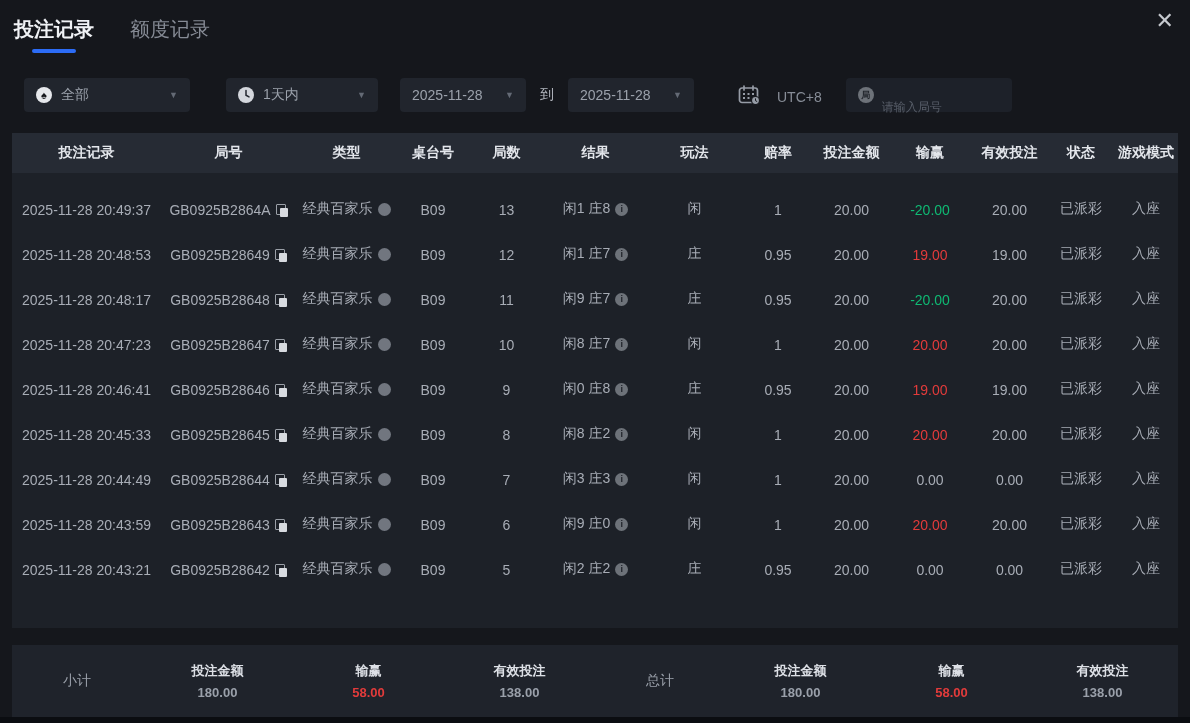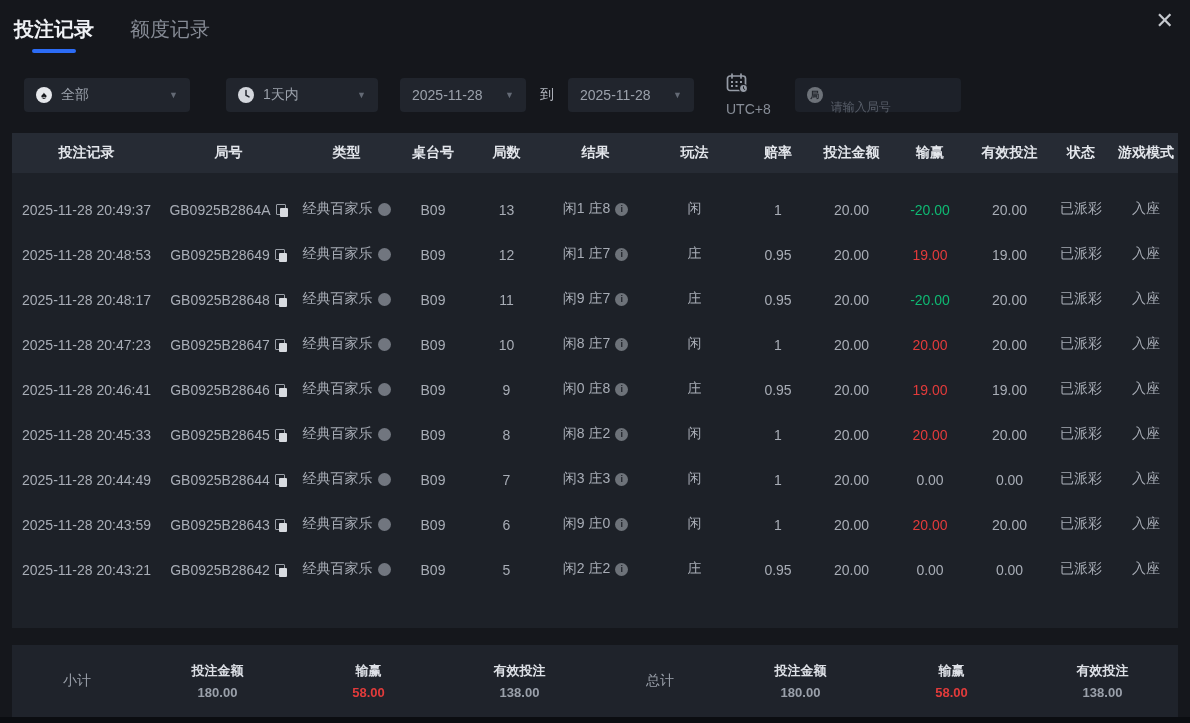--- a/index.html
+++ b/index.html
@@ -29,21 +29,21 @@
     height:34px; background:#21252d; border-radius:4px;
     display:flex; align-items:center; padding:0 12px; color:#9ba1ab;
   }
   .select { cursor:pointer; }
   .caret { margin-left:auto; font-size:9px; color:#646a75; padding-left:10px; }
   .sel-gametype { width:166px; }
   .sel-timerange { width:152px; margin-left:36px;justify-content:flex-end; }
   .sel-date { width:126px; }
   .sel-date1 { margin-left:22px; }
   .to-label { margin:0 14px; color:#b4b8c0; }
-  .tz-group { display:flex; align-items:flex-start; gap:8px; margin-left:32px; color:#878d97;flex-direction:column; }
+  .tz-group { display:flex; align-items:flex-end; gap:8px; margin-left:44px; color:#878d97; }
   .input-box { width:166px; margin-left:24px; background:#1d2129; gap:8px; }
   .round-badge {
     width:16px; height:16px; border-radius:50%; background:#6d7279; color:#22262d;
     font-size:9px; display:flex; align-items:center; justify-content:center; flex:0 0 auto; font-weight:bold;
   }
   .input-box input {
     background:transparent; border:none; outline:none; color:#aab0b9; width:100%;
     font-family:inherit; font-size:12px;margin-top:24px;
   }
   .input-box input::placeholder { color:#585e69; }

